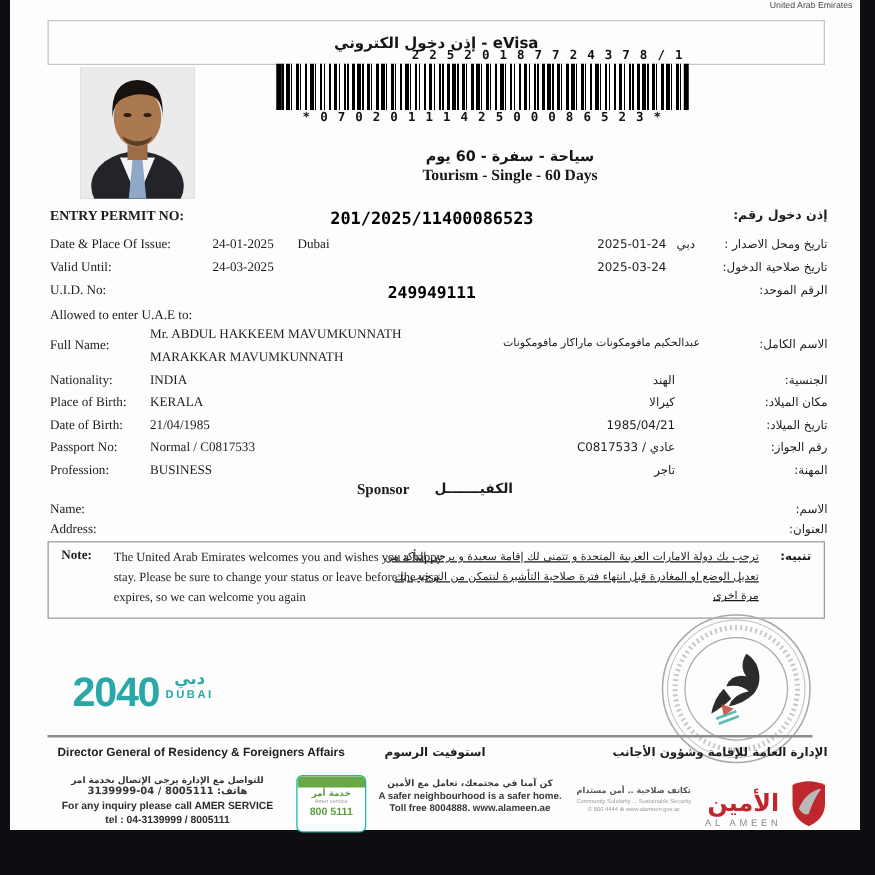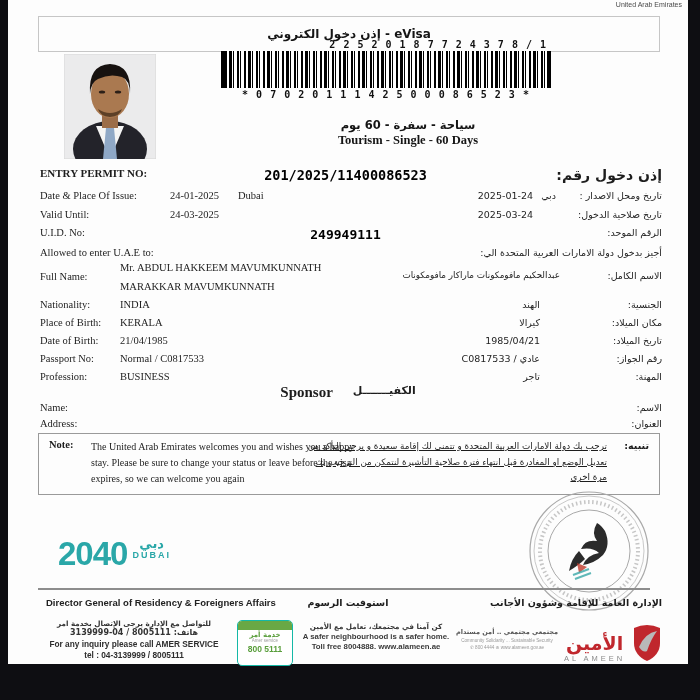--- a/index.html
+++ b/index.html
@@ -105,21 +105,21 @@
   </div>
 
   <div class="vtype">
     <div class="ar-line">سياحة - سفرة - 60 يوم</div>
     <div class="en-line">Tourism - Single - 60 Days</div>
   </div>
 
   <div class="row" style="top:167px">
     <span class="t en b" style="left:32px;font-size:11px">ENTRY PERMIT NO:</span>
     <span class="t mono" style="left:215px;width:245px;text-align:center;font-size:13.5px">201/2025/11400086523</span>
-    <span class="t ar b" style="right:26px;font-size:14px">إذن دخول رقم:</span>
+    <span class="t ar b" style="right:26px;font-size:10px">إذن دخول رقم:</span>
   </div>
 
   <div class="row" style="top:190px">
     <span class="t en" style="left:32px">Date &amp; Place Of Issue:</span>
     <span class="t en" style="left:162px">24-01-2025</span>
     <span class="t en" style="left:230px">Dubai</span>
     <span class="t ar" style="right:132px">دبي</span>
     <span class="t ar" style="right:155px">2025-01-24</span>
     <span class="t ar" style="right:26px">تاريخ ومحل الاصدار :</span>
   </div>
@@ -132,21 +132,20 @@
   </div>
 
   <div class="row" style="top:227px">
     <span class="t en" style="left:32px">U.I.D. No:</span>
     <span class="t mono" style="left:215px;width:245px;text-align:center;font-size:13px">249949111</span>
     <span class="t ar" style="right:26px">الرقم الموحد:</span>
   </div>
 
   <div class="row" style="top:247px">
     <span class="t en" style="left:32px">Allowed to enter U.A.E to:</span>
-    <span class="t ar" style="right:26px">أجيز بدخول دولة الامارات العربية المتحدة الي:</span>
   </div>
 
   <div class="row" style="top:262px;height:34px">
     <span class="t en" style="left:32px;top:9px">Full Name:</span>
     <span class="t en" style="left:112px;top:0">Mr. ABDUL HAKKEEM MAVUMKUNNATH</span>
     <span class="t en" style="left:112px;top:19px">MARAKKAR MAVUMKUNNATH</span>
     <span class="t ar" style="right:128px;top:8px;font-size:8.8px">عبدالحكيم مافومكونات ماراكار مافومكونات</span>
     <span class="t ar" style="right:26px;top:8px">الاسم الكامل:</span>
   </div>
 
@@ -179,21 +178,21 @@
   </div>
 
   <div class="row" style="top:371px">
     <span class="t en" style="left:32px">Profession:</span>
     <span class="t en" style="left:112px">BUSINESS</span>
     <span class="t ar" style="right:148px">تاجر</span>
     <span class="t ar" style="right:26px">المهنة:</span>
   </div>
 
   <div class="row" style="top:384px;display:flex;justify-content:center;gap:20px">
-    <span class="en b" style="font-size:15px">Sponsor</span>
+    <span class="en b" style="font-size:12px">Sponsor</span>
     <span class="ar b" style="font-size:11px">الكفيـــــــل</span>
   </div>
 
   <div class="row" style="top:402px">
     <span class="t en" style="left:32px">Name:</span>
     <span class="t ar" style="right:26px">الاسم:</span>
   </div>
   <div class="row" style="top:418px">
     <span class="t en" style="left:32px">Address:</span>
     <span class="t ar" style="right:26px">العنوان:</span>
@@ -246,21 +245,21 @@
     <div class="knum">800 5111</div>
   </div>
 
   <div class="f-mid">
     <div class="a">كن آمنا في مجتمعك، تعامل مع الأمين</div>
     <div class="e">A safer neighbourhood is a safer home.</div>
     <div class="e">Toll free 8004888. www.alameen.ae</div>
   </div>
 
   <div class="f-sol">
-    <div class="a">مجتمعي مجتمعي .. أمن مستدام</div>
+    <div class="a">تكاتف صلاحية .. أمن مستدام</div>
     <div class="e">Community Solidarity ... Sustainable Security</div>
     <div class="c">
       <span>✆</span>
       <span>800 4444</span>
       <span>⊕</span>
       <span>www.alameen.gov.ae</span>
     </div>
   </div>
 
   <div class="f-logo">

